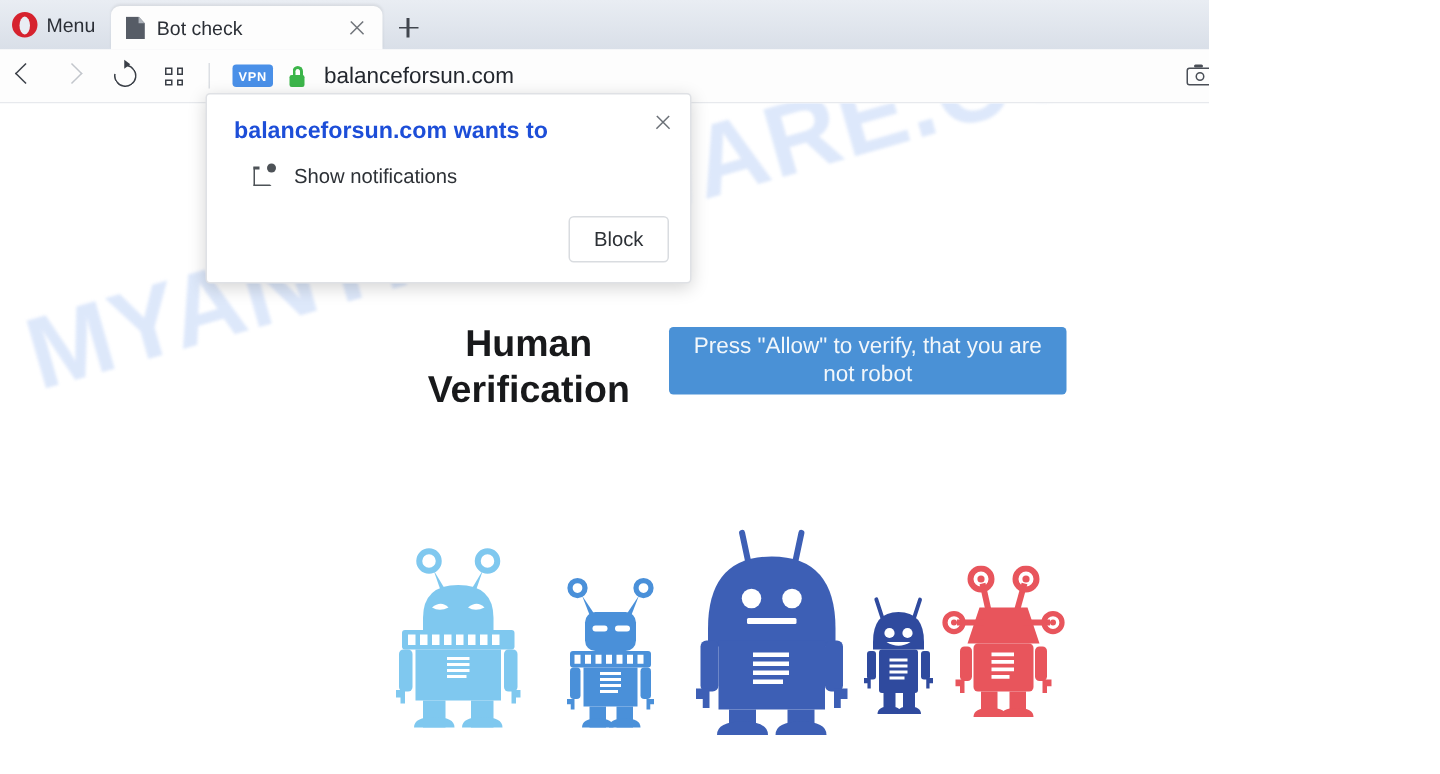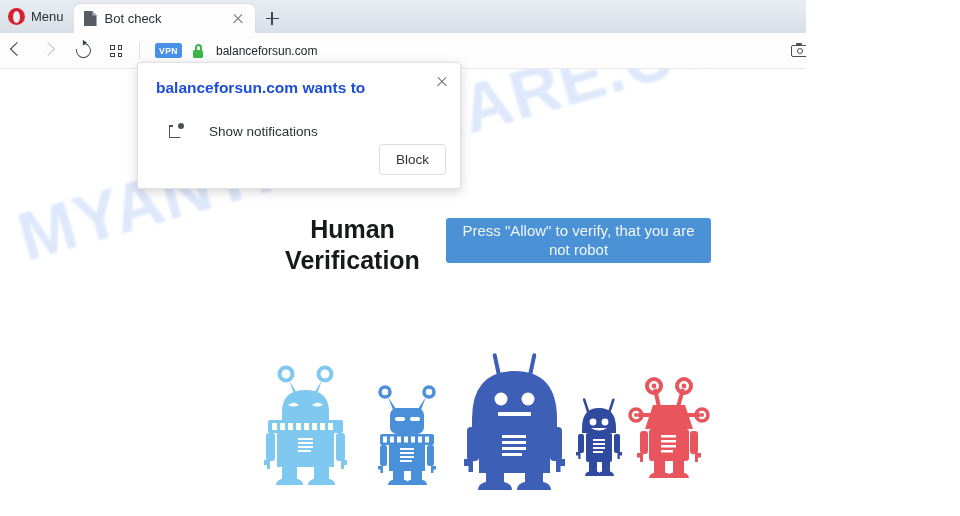--- a/index.html
+++ b/index.html
@@ -142,21 +142,21 @@
     width:13px;height:15px;position:relative;margin-left:10px;flex:none;
   }
   .lock:before{
     content:"";position:absolute;left:1.5px;bottom:0;width:10px;height:8px;
     background:#3cb54a;border-radius:1.5px;
   }
   .lock:after{
     content:"";position:absolute;left:3.3px;top:1px;width:6.4px;height:7px;box-sizing:border-box;
     border:2px solid #3cb54a;border-bottom:0;border-radius:3.5px 3.5px 0 0;
   }
-  .url{font-size:12px;color:#23272e;margin-left:11px;}
+  .url{font-size:15px;color:#23272e;margin-left:11px;}
 
   .rightic{display:flex;align-items:center;height:35px;padding-right:6px;}
   .ric{width:31px;height:35px;position:relative;flex:none;}
 
   
   .ic-cam{position:absolute;left:7px;top:12px;width:17px;height:12px;
     border:1.4px solid #4a4f57;border-radius:2px;box-sizing:border-box;}
   .ic-cam:before{content:"";position:absolute;left:4.5px;top:2px;width:6px;height:6px;
     border:1.4px solid #4a4f57;border-radius:50%;box-sizing:border-box;}
   .ic-cam:after{content:"";position:absolute;left:4px;top:-3.4px;width:6px;height:2px;
@@ -227,21 +227,21 @@
   .dlg-title{
     position:absolute;left:18px;top:16px;
     font-size:15.5px;font-weight:bold;color:#1d4ed8;
   }
   .dlg-close{position:absolute;right:8px;top:8px;width:20px;height:20px;}
   .dlg-close:before,.dlg-close:after{
     content:"";position:absolute;left:4px;top:9.5px;width:12px;height:1.4px;background:#6b7077;
   }
   .dlg-close:before{transform:rotate(45deg);}
   .dlg-close:after{transform:rotate(-45deg);}
-  .dlg-perm{position:absolute;left:20px;top:60px;display:flex;align-items:center;gap:13px;}
+  .dlg-perm{position:absolute;left:20px;top:46px;display:flex;align-items:center;}
   .notif-ic{position:relative;width:16px;height:16px;flex:none;}
   .notif-ic:before{
     content:"";position:absolute;left:0;top:2px;width:12px;height:13px;box-sizing:border-box;
     border:1.8px solid #4d5257;border-top-color:transparent;border-right-color:transparent;
   }
   .notif-ic em{
     position:absolute;left:0;top:2px;width:4px;height:1.8px;background:#4d5257;
   }
   .notif-ic i{
     position:absolute;right:1px;top:0;width:6px;height:6px;border-radius:50%;background:#4d5257;

